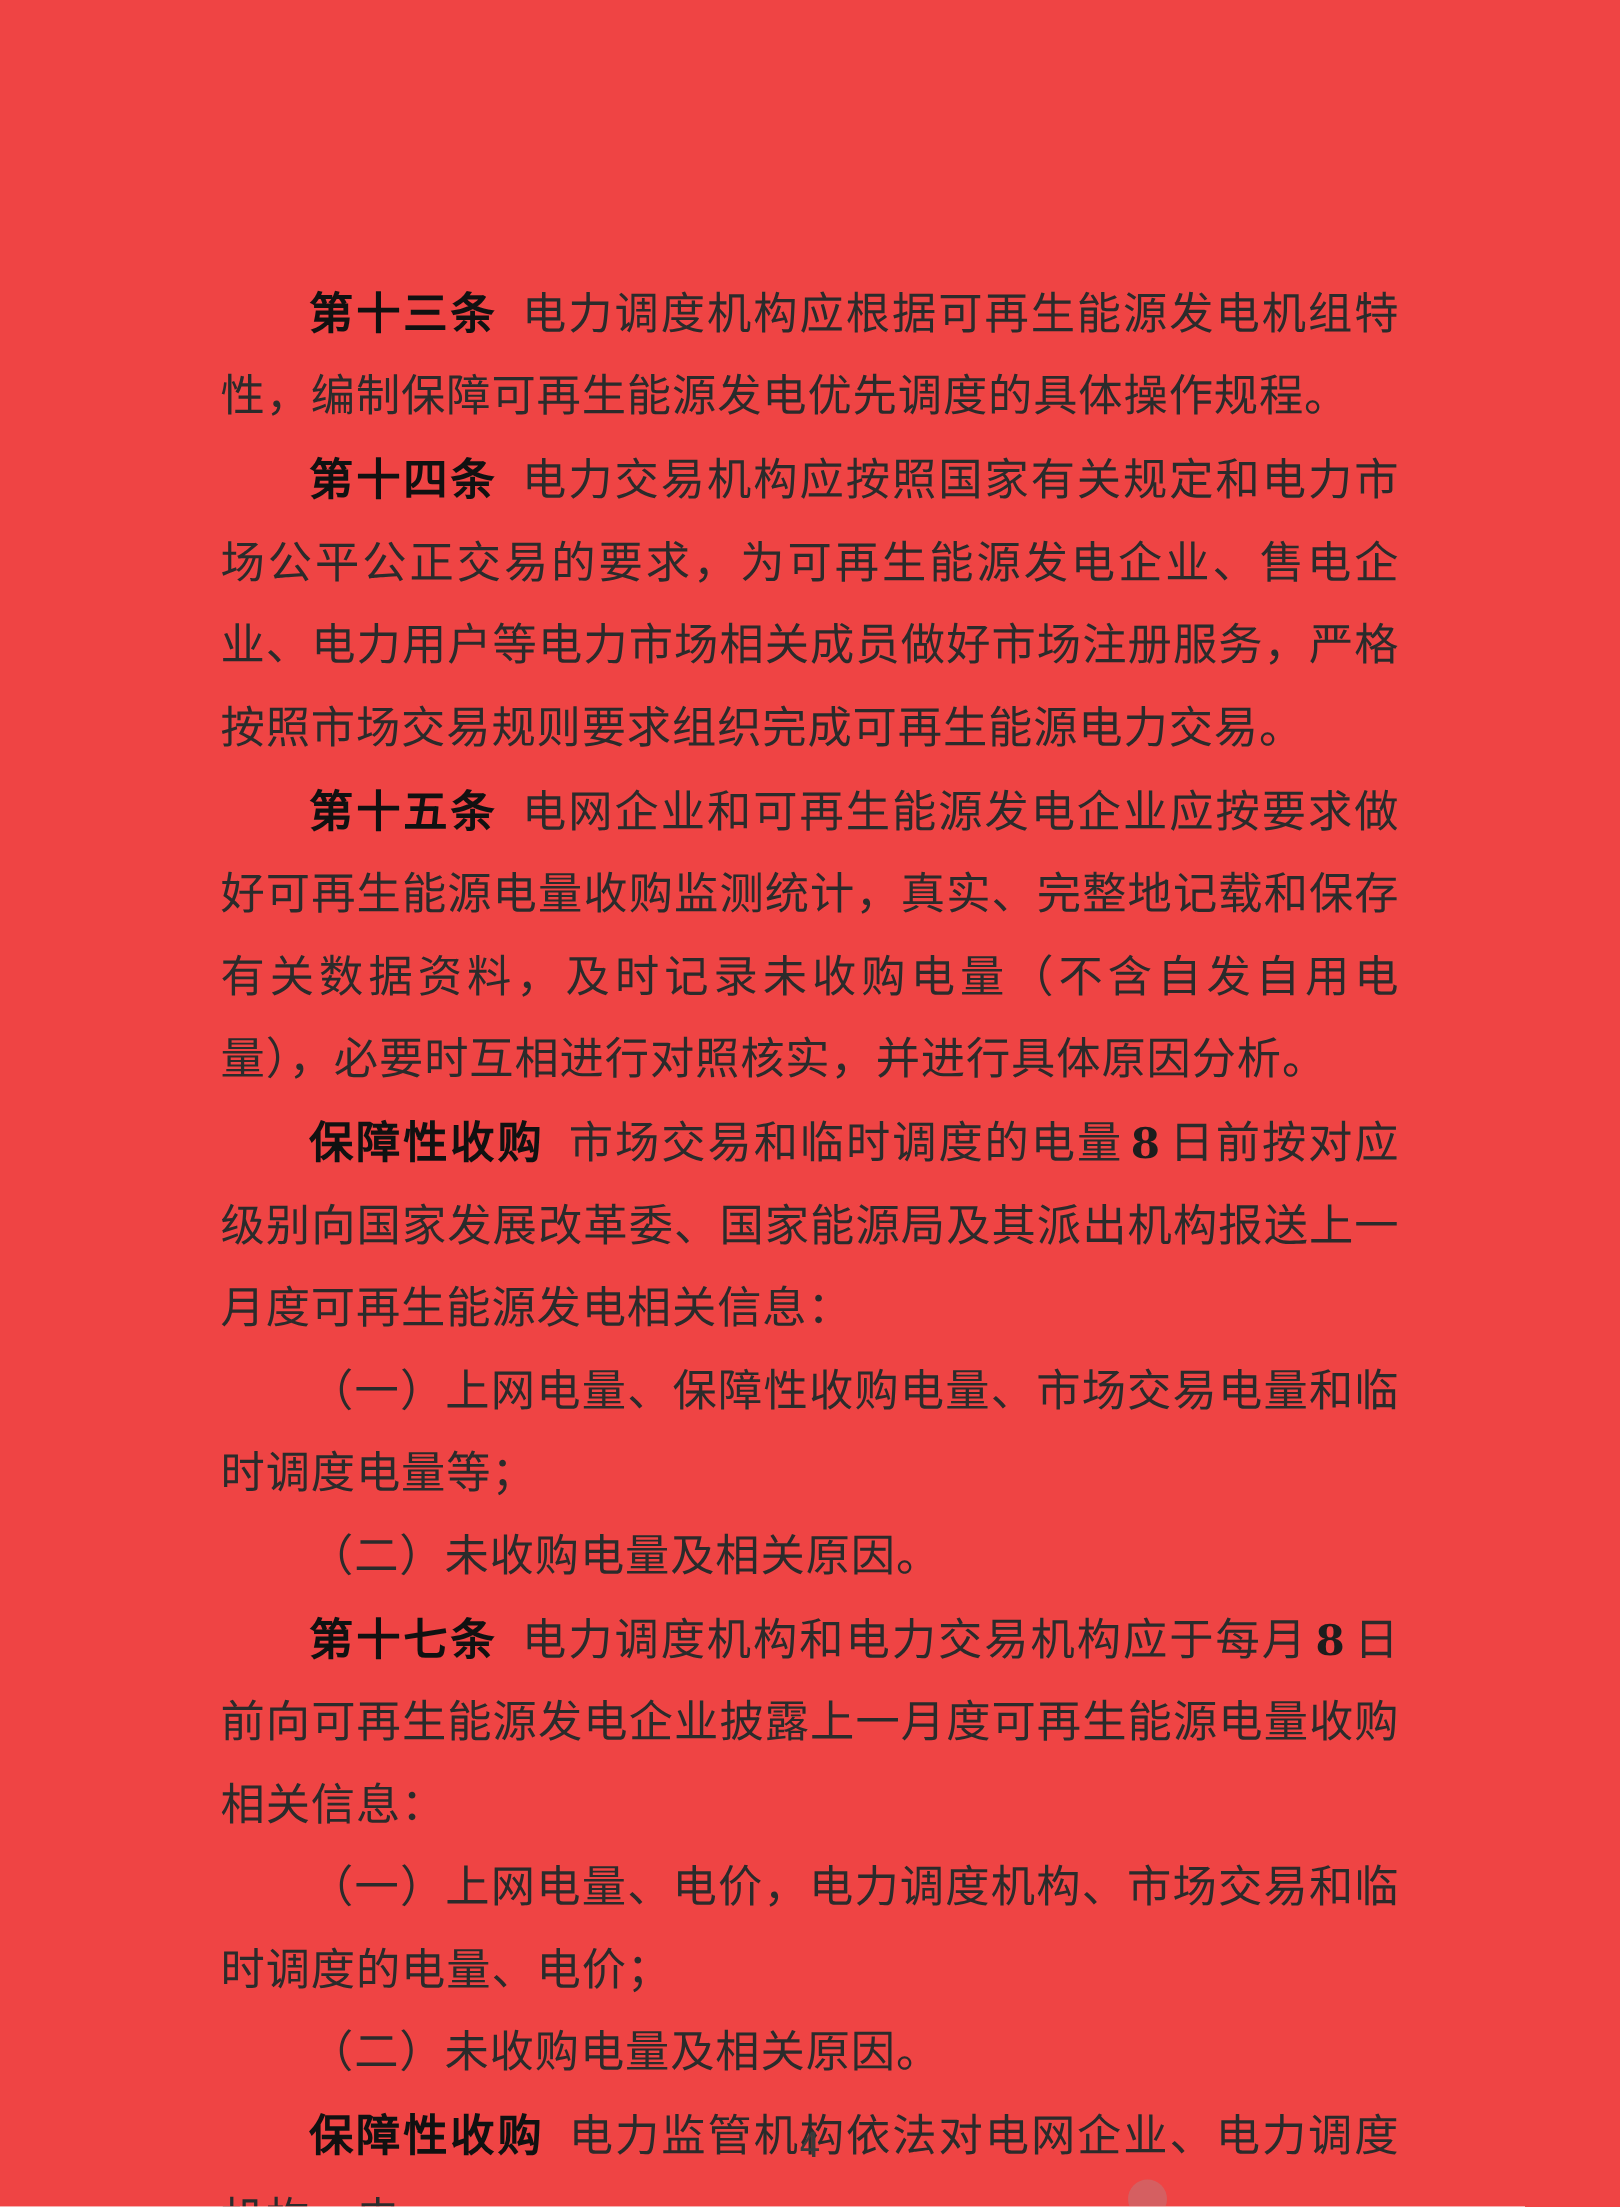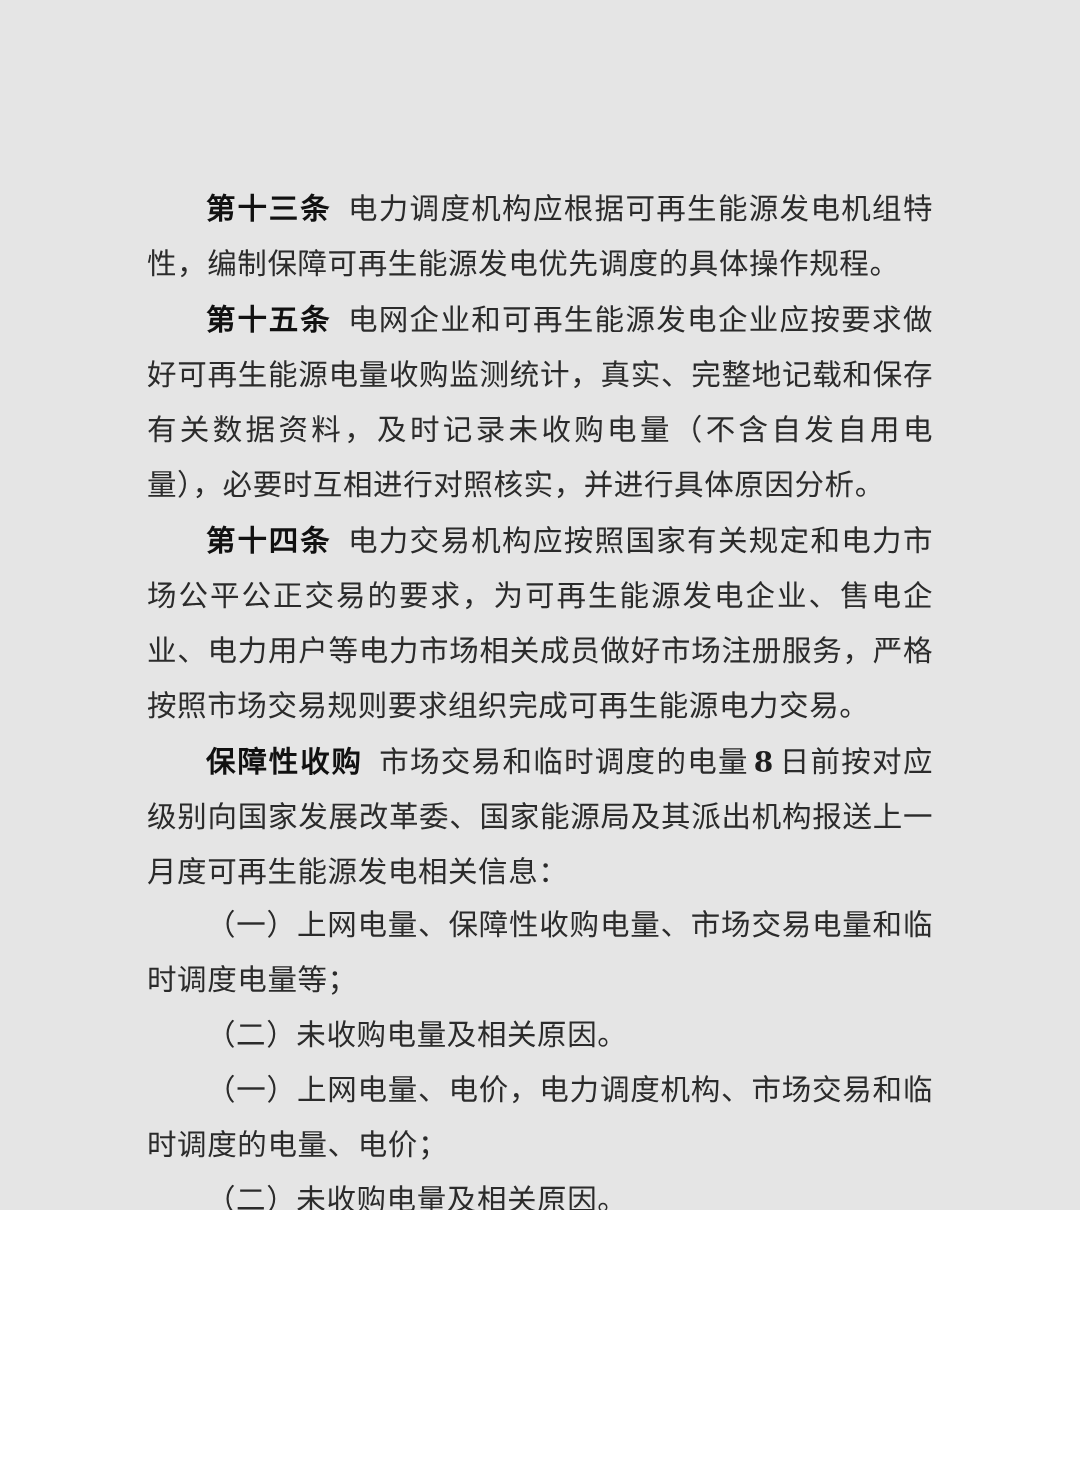--- a/index.html
+++ b/index.html
@@ -9,22 +9,22 @@
     background: #ffffff;
   }
 
   body {
     font-family: "DejaVu Serif", "Liberation Serif", serif;
   }
 
   #page {
     position: relative;
     width: 1080px;
-    height: 1210px;
-    background: #e5e5e5;
+    height: 1471px;
+    background: #ef4444;
     overflow: hidden;
     margin: 0 auto;
   }
 
   
   #content {
     position: absolute;
     left: 147px;
     top: 181px;
     width: 786px;
@@ -58,21 +58,20 @@
     font-family: "DejaVu Serif", "Liberation Serif", serif;
     font-weight: 700;
     font-size: 28px;
     padding: 0 0.18em;
     color: #1d1d1d;
   }
 
   
   p.sub {
     text-indent: 2em;
-    font-family: Liberation Mono, monospace;
   }
 
   
   #folio {
     position: absolute;
     left: 0;
     top: 1418px;
     width: 1080px;
     text-align: center;
     font-family: "DejaVu Sans", "Liberation Sans", sans-serif;
@@ -114,30 +113,31 @@
 </style>
 </head>
 <body>
 
 <div id="page">
 
   <div id="content">
 
     <p class="para"><span class="art">第十三条</span><span>电力调度机构应根据可再生能源发电机组特性，编制保障可再生能源发电优先调度的具体操作规程。</span></p>
 
+    <p class="para"><span class="art">第十四条</span><span>电力交易机构应按照国家有关规定和电力市场公平公正交易的要求，为可再生能源发电企业、售电企业、电力用户等电力市场相关成员做好市场注册服务，严格按照市场交易规则要求组织完成可再生能源电力交易。</span></p>
+
     <p class="para"><span class="art">第十五条</span><span>电网企业和可再生能源发电企业应按要求做好可再生能源电量收购监测统计，真实、完整地记载和保存有关数据资料，及时记录未收购电量（不含自发自用电量），必要时互相进行对照核实，并进行具体原因分析。</span></p>
-
-    <p class="para"><span class="art">第十四条</span><span>电力交易机构应按照国家有关规定和电力市场公平公正交易的要求，为可再生能源发电企业、售电企业、电力用户等电力市场相关成员做好市场注册服务，严格按照市场交易规则要求组织完成可再生能源电力交易。</span></p>
 
     <p class="para"><span class="art">保障性收购</span><span>市场交易和临时调度的电量</span><span class="num">8</span><span>日前按对应级别向国家发展改革委、国家能源局及其派出机构报送上一月度可再生能源发电相关信息：</span></p>
 
     <p class="para sub"><span>（一）上网电量、保障性收购电量、市场交易电量和临时调度电量等；</span></p>
 
     <p class="para sub"><span>（二）未收购电量及相关原因。</span></p>
 
+    <p class="para"><span class="art">第十七条</span><span>电力调度机构和电力交易机构应于每月</span><span class="num">8</span><span>日前向可再生能源发电企业披露上一月度可再生能源电量收购相关信息：</span></p>
 
     <p class="para sub"><span>（一）上网电量、电价，电力调度机构、市场交易和临时调度的电量、电价；</span></p>
 
     <p class="para sub"><span>（二）未收购电量及相关原因。</span></p>
 
     <p class="para"><span class="art">保障性收购</span><span>电力监管机构依法对电网企业、电力调度机构、电</span></p>
 
   </div>
 
   <div id="folio">4</div>

